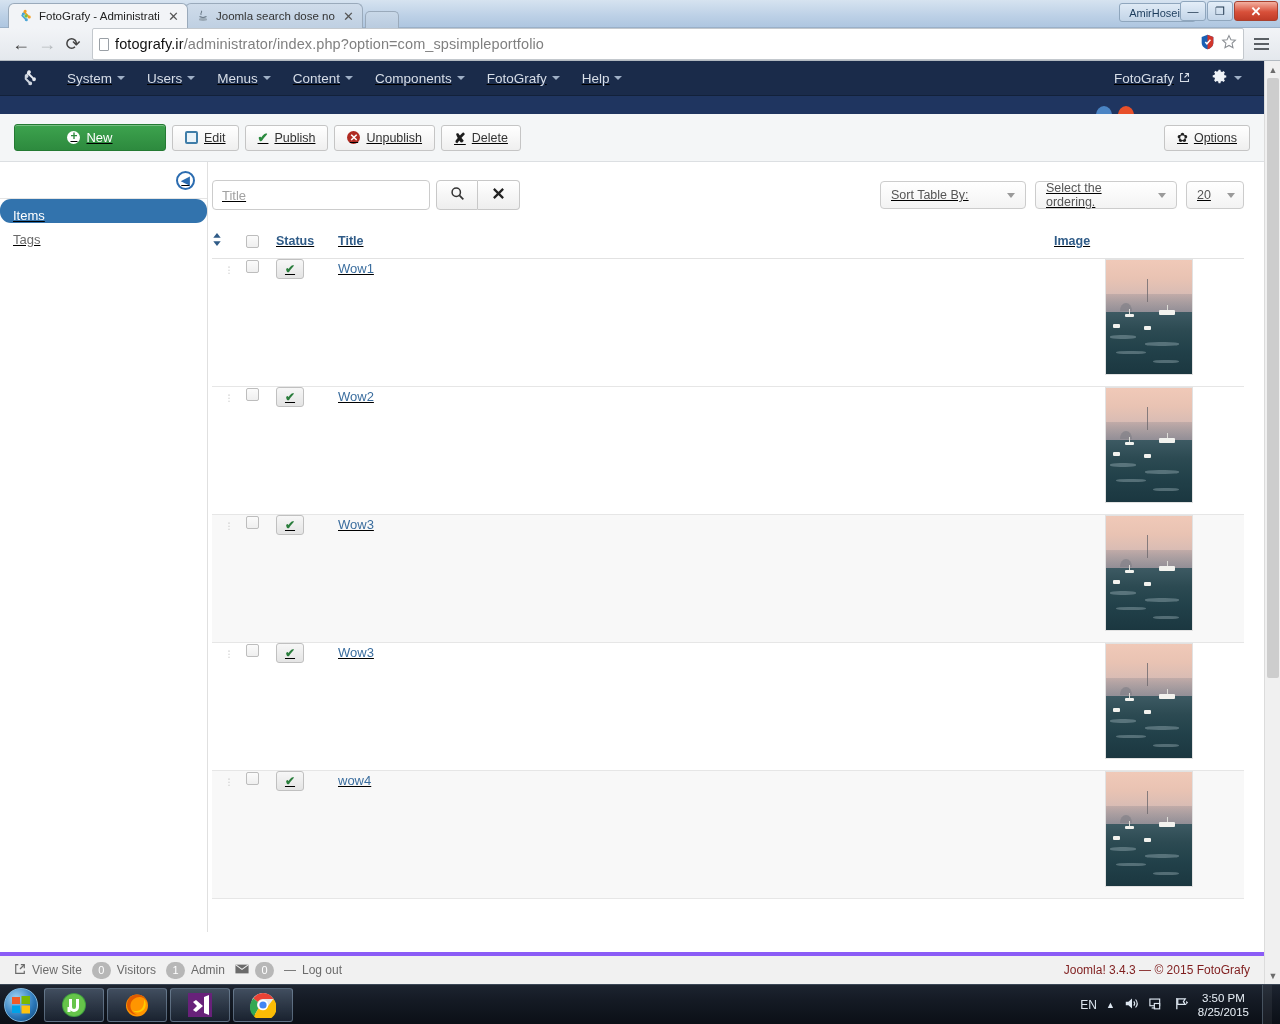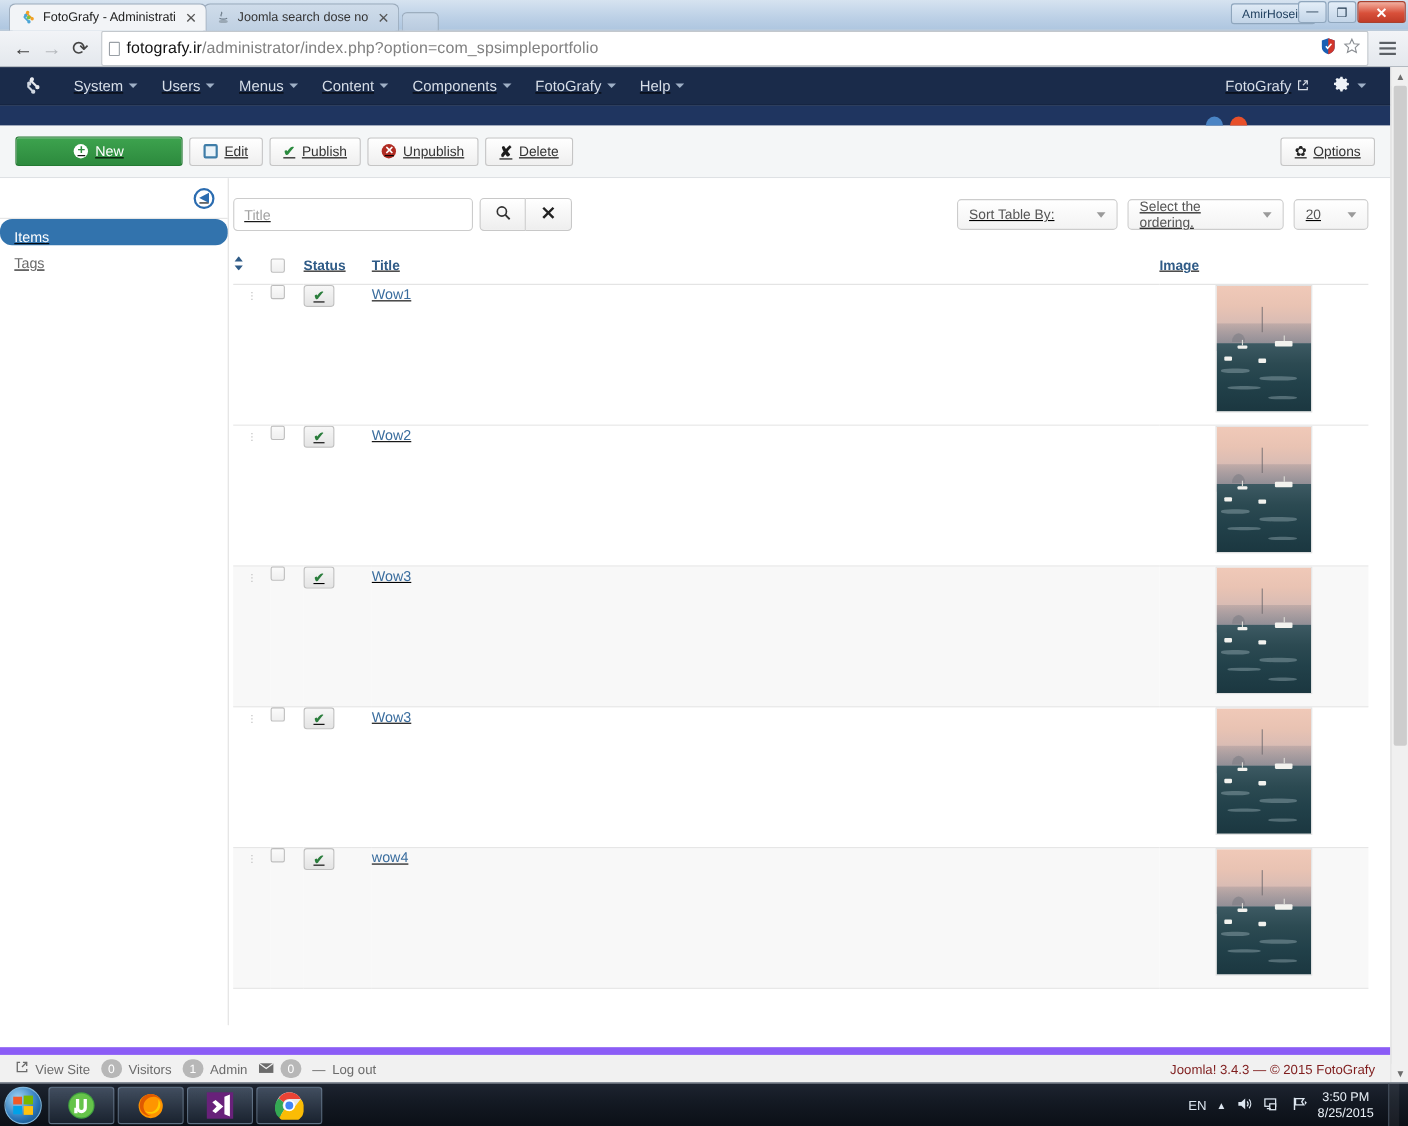--- a/index.html
+++ b/index.html
@@ -242,21 +242,21 @@
   .thumb .dome { position: absolute; left: 16%; top: 38%; width: 14%; height: 7%;
     background: rgba(130,128,136,.7); border-radius: 50% 50% 0 0 / 100% 100% 0 0; }
   .thumb .sea { position: absolute; left: 0; top: 46%; width: 100%; height: 54%;
     background: linear-gradient(to bottom, #3d5a63 0%, #2c4a52 30%, #22414a 60%, #1b3740 100%); }
   .thumb .wave { position: absolute; background: rgba(190,210,215,0.33); border-radius: 40%; }
   .thumb .boat { position: absolute; background: #f2f2ee; border-radius: 1px; }
   .thumb .boat i { position: absolute; left: 50%; top: -5px; width: 1px; height: 5px; background: #dcdcd6; }
 
   
   .jfooter {
-    height: 32px; background: #f1f1f1; border-top: 7px solid #8b5cf6;
+    height: 32px; background: #f1f1f1; border-top: 4px solid #8b5cf6;
     display: flex; align-items: center; padding: 0 14px; font-size: 12px; color: #6b6b6b;
   }
   .jfooter .grp { display: flex; align-items: center; gap: 6px; margin-right: 10px; }
   .pill {
     min-width: 19px; height: 17px; padding: 0 5px; border-radius: 9px; background: #b7b7b7;
     color: #fff; font-size: 11px; display: flex; align-items: center; justify-content: center;
   }
   .jfooter .right { margin-left: auto; font-size: 12px; color: #7f1d1d; }
 
   
@@ -495,21 +495,21 @@
           </div>
           <div class="filter-right">
             <div class="sel-inline" style="width:146px;">
               <span>Sort Table By:</span>
               <span class="arrow" style="margin-left:auto;"></span>
             </div>
             <div class="sel-inline" style="width:142px;">
               <span>Select the ordering.</span>
               <span class="arrow" style="margin-left:auto;"></span>
             </div>
-            <div class="sel-inline" style="width:68px;">
+            <div class="sel-inline" style="width:58px;">
               <span>20</span>
               <span class="arrow" style="margin-left:auto;"></span>
             </div>
           </div>
         </div>
 
         <table class="items">
           <thead>
             <tr>
               <th class="c-handle">

